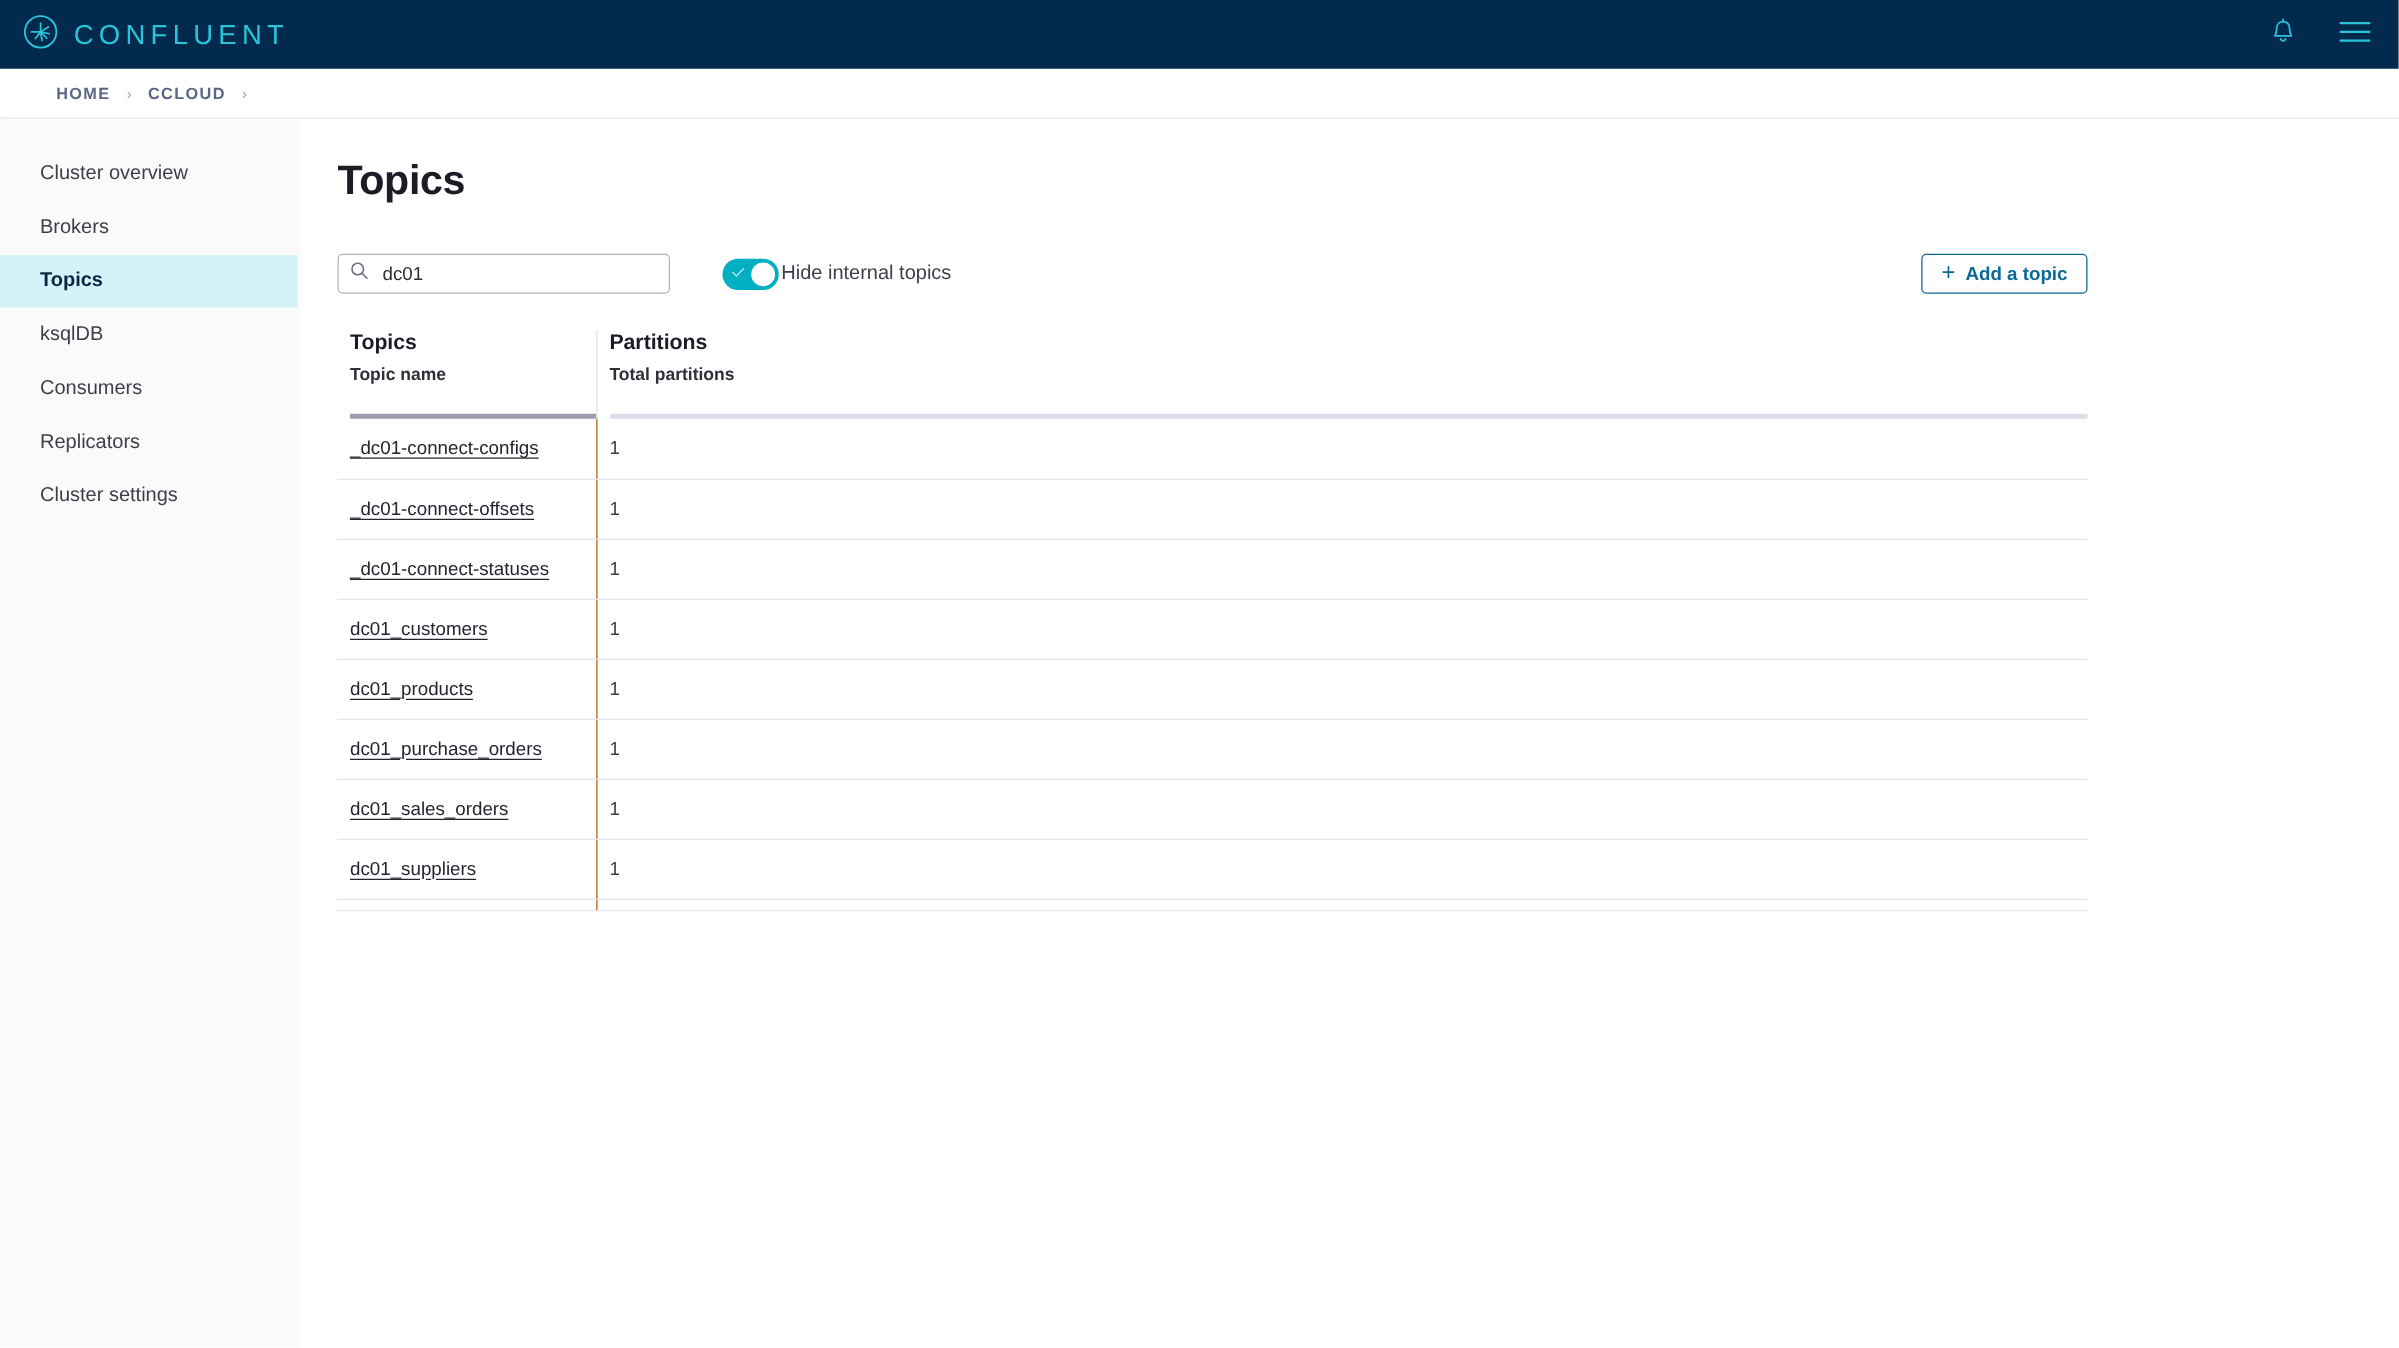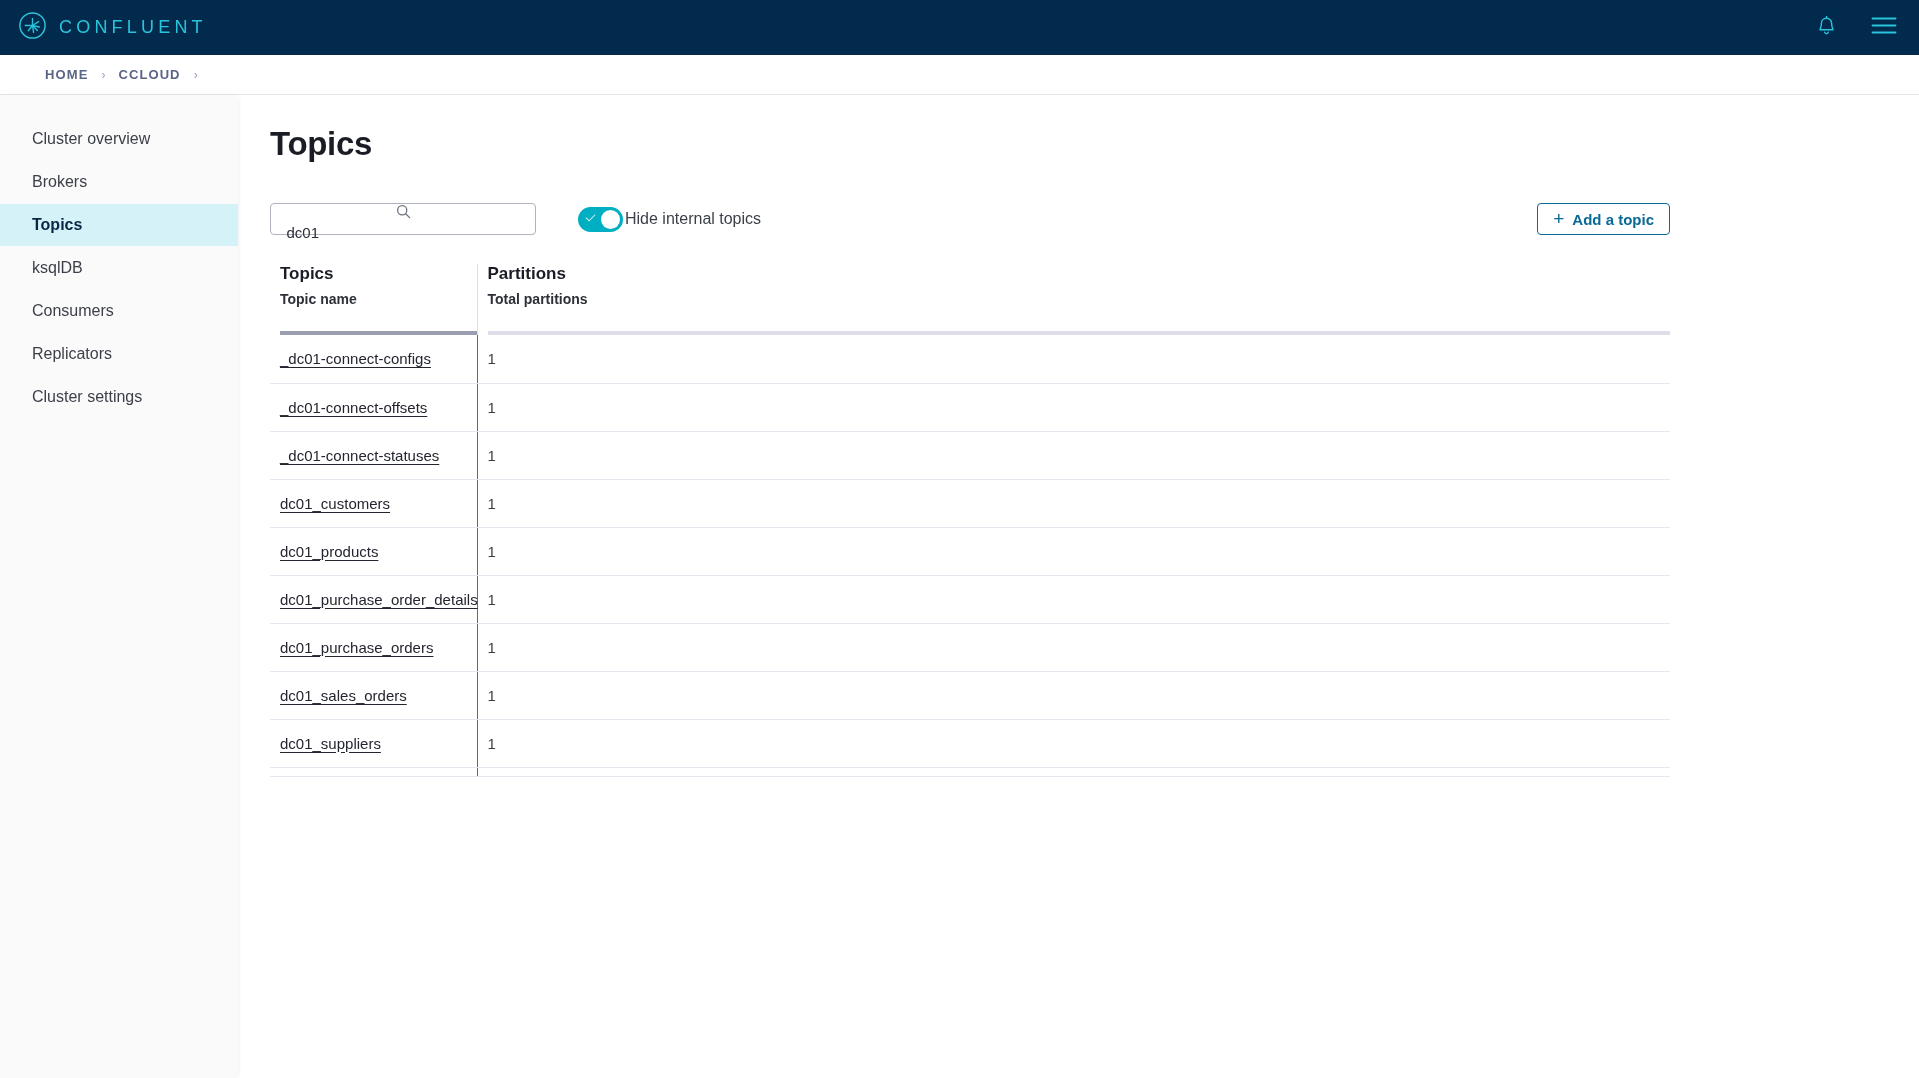--- a/index.html
+++ b/index.html
@@ -18,21 +18,21 @@
     background: #012a4d;
     display: flex;
     align-items: center;
     padding: 0 22px 0 18px;
     position: relative;
   }
   #brand { display: flex; align-items: center; gap: 12px; cursor: pointer; }
   #brand .logo-mark { display: block; }
   #brand .wordmark {
     color: #29c4da;
-    font-size: 18px;
+    font-size: 22px;
     letter-spacing: 4.2px;
     font-weight: 400;
   }
   #topnav .spacer { flex: 1; }
   #topnav .nav-icon { margin-left: 34px; cursor: pointer; display:block; }
 
   
   #breadcrumb {
     height: 40px;
     background: #ffffff;
@@ -108,21 +108,20 @@
   }
   #search-wrap {
     width: 266px;
     height: 32px;
     border: 1px solid #aeb3bd;
     border-radius: 4px;
     display: flex;
     align-items: center;
     padding: 0 9px;
     background: #fff;
-    flex-direction: column;
   }
   #search-wrap svg { flex: 0 0 auto; }
   #search-input {
     border: 0;
     outline: 0;
     margin-left: 9px;
     font-size: 15px;
     color: #2c3038;
     font-family: "Liberation Sans", sans-serif;
     width: 100%;
@@ -352,24 +351,20 @@
           </tr>
           <tr>
             <td class="cell-topic"><a>dc01_customers</a></td>
             <td>1</td>
           </tr>
           <tr>
             <td class="cell-topic"><a>dc01_products</a></td>
             <td>1</td>
           </tr>
           <tr>
-            <td class="cell-topic"><a>dc01_purchase_order_details</a></td>
-            <td>1</td>
-          </tr>
-          <tr>
             <td class="cell-topic"><a>dc01_purchase_orders</a></td>
             <td>1</td>
           </tr>
           <tr>
             <td class="cell-topic"><a>dc01_sales_orders</a></td>
             <td>1</td>
           </tr>
           <tr>
             <td class="cell-topic"><a>dc01_suppliers</a></td>
             <td>1</td>

